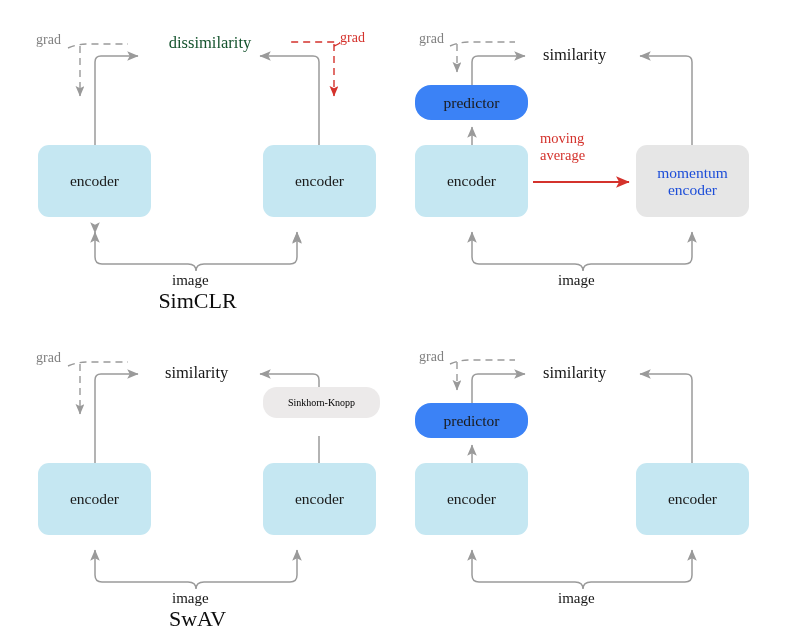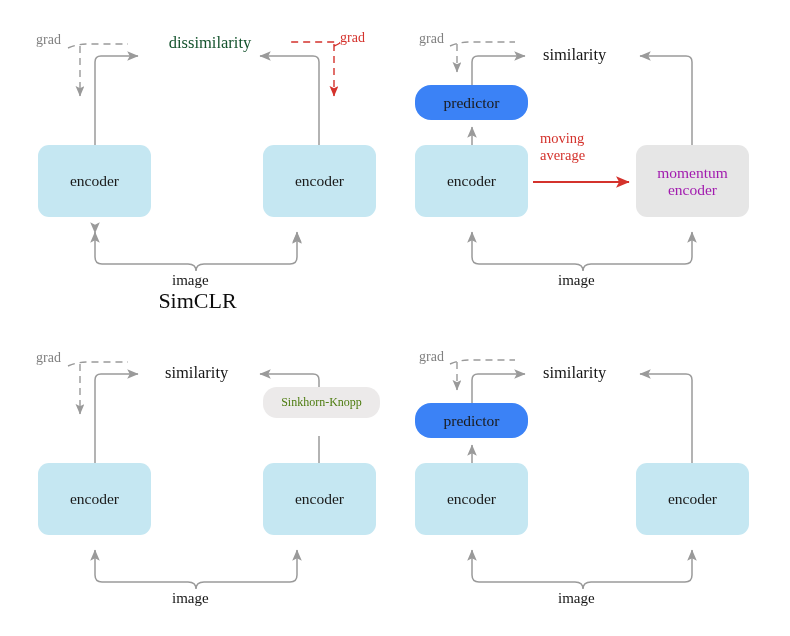--- a/index.html
+++ b/index.html
@@ -43,27 +43,27 @@
     font-size: 15.5px;
   }
   .box-predictor {
     background: #3b82f6;
     color: #1a1a1a;
     font-size: 15.5px;
     border-radius: 16px;
   }
   .box-momentum {
     background: #e6e6e6;
-    color: #a21caf;
+    color: #1d4ed8;
     font-size: 15.5px;
   }
   .box-sinkhorn {
     background: #eceaea;
-    color: #4d7c0f;
-    font-size: 12px;
+    color: #000000;
+    font-size: 10px;
     border-radius: 14px;
   }
   .lbl {
     position: absolute;
     white-space: nowrap;
   }
   .lbl-grad {
     font-size: 14px;
     color: #808080;
   }
@@ -219,20 +219,21 @@
     </div>
     <div class="box box-sinkhorn" style="left:263px; top:69px; width:117px; height:31px;">
       <span>Sinkhorn-Knopp</span>
     </div>
     <div class="box box-encoder" style="left:263px; top:145px; width:113px; height:72px;">
       <span>encoder</span>
     </div>
 
     <div class="lbl lbl-image" style="left:172px; top:272px;">image</div>
 
+    <div class="panel-title" style="left:0px; top:288px; width:395px;">SwAV</div>
   </div>
 
   <div class="panel" style="left:395px; top:318px;">
     <svg class="panel-svg" viewBox="0 0 395 318">
 
       <path d="M77,85 L77,62 Q77,56 83,56 L130,56" fill="none" stroke="#9a9a9a" stroke-width="1.5" marker-end="url(#ah-gray)"></path>
 
       <path d="M55,46 Q65,42 73,42 L120,42" fill="none" stroke="#9a9a9a" stroke-width="1.4" stroke-dasharray="7,5"></path>
       <path d="M62,44 L62,72" fill="none" stroke="#9a9a9a" stroke-width="1.4" stroke-dasharray="7,5" marker-end="url(#ah-gray)"></path>
 

